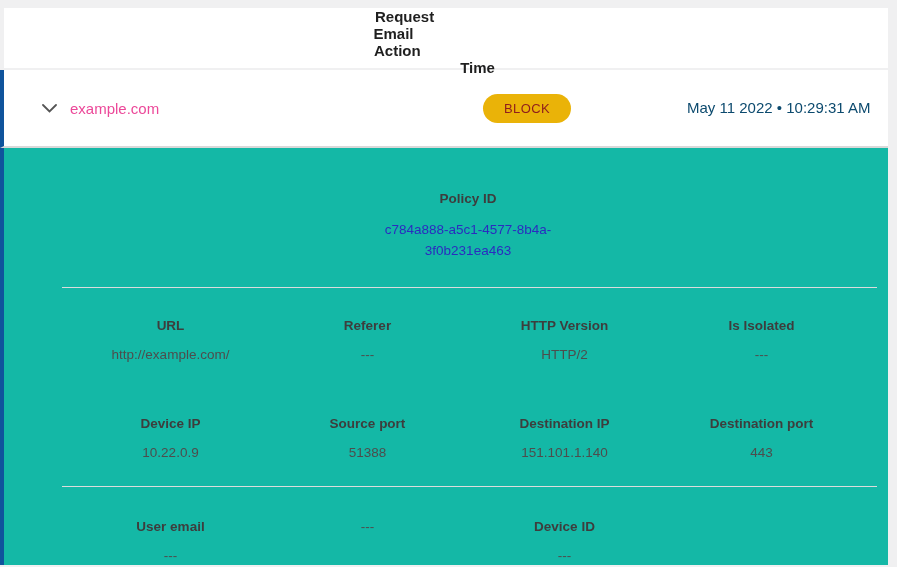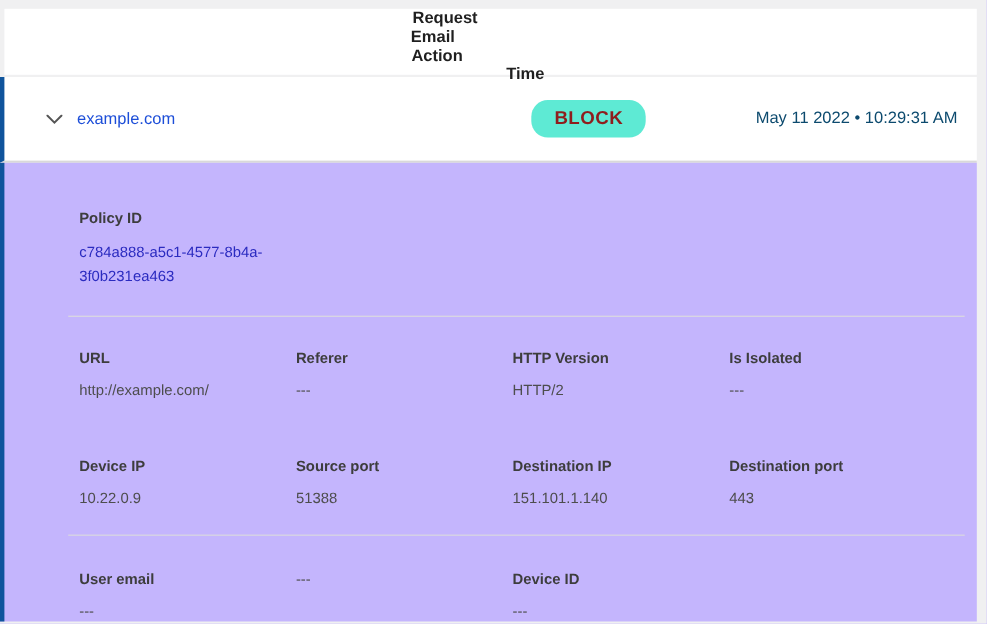--- a/index.html
+++ b/index.html
@@ -43,48 +43,49 @@
     padding-left: 38px;
     cursor: pointer;
   }
   .request-cell { width: 230px; display: flex; align-items: center; }
   .chevron-btn {
     background: none; border: none; padding: 0;
     margin-right: 13px;
     display: inline-flex; align-items: center;
     cursor: pointer;
   }
-  .request-text { font-size: 15px; color: #1d4ed8; }
+  .request-text { font-size: 15px; color: #ec4899; }
   .email-cell { width: 208px; font-size: 15px; color: #222; }
   .action-cell { width: 207px; }
   .badge {
     display: inline-block;
     margin-left: 3px;
-    background: #5eead4;
+    background: #eab308;
     color: #8f1d1d;
-    font-size: 17px;
-    font-weight: 700;
+    font-size: 13px;
+    font-weight: 400;
     letter-spacing: 0.4px;
     padding: 7px 21px;
     border-radius: 15px;
   }
   .time-cell {
     width: 185px;
     font-size: 15px;
     line-height: 24px;
     color: #0c4a6e;
   }
 
   
   .details-panel {
     margin-right: 9px;
     min-height: 417px;
-    background: #c4b5fd;
+    background: #14b8a6;
     border-left: 4px solid #0f549c;
     padding: 42px 24px 0 68px;
+    text-align: center;
   }
   .detail-label {
     font-size: 13.5px;
     font-weight: 700;
     color: #3d3d3d;
     margin-bottom: 12px;
     line-height: 17px;
   }
   .detail-value {
     font-size: 13.5px;

